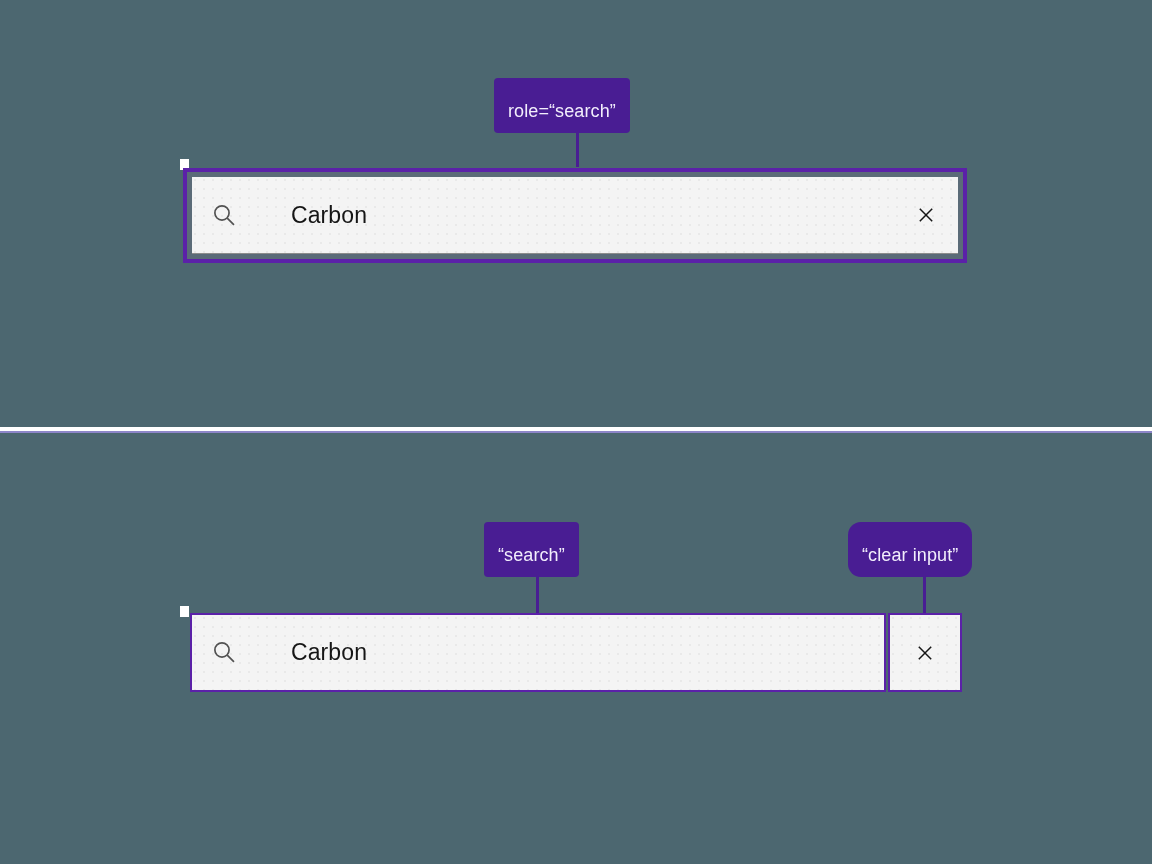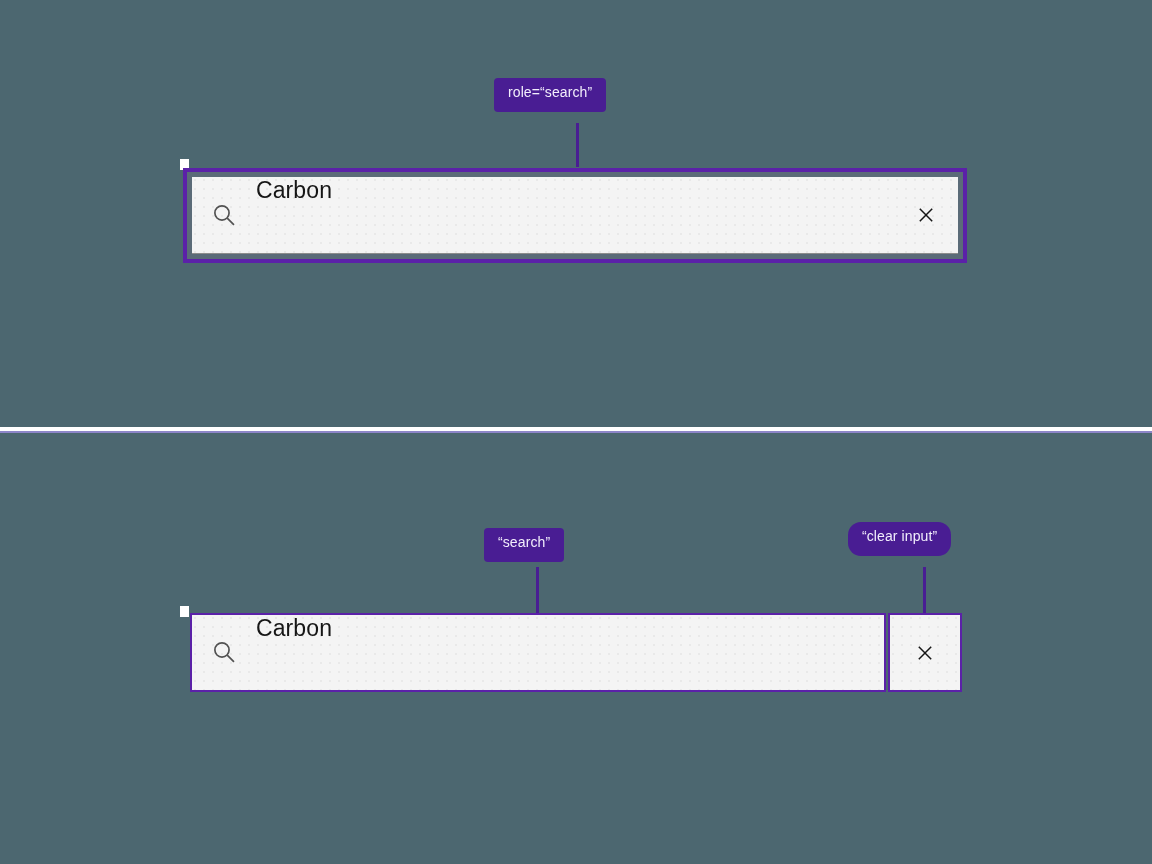--- a/index.html
+++ b/index.html
@@ -42,23 +42,23 @@
     height: 2px;
     background: #8d86c9;
   }
 
   
   .callout {
     position: absolute;
     background: #491d93;
     color: #f2eefc;
     border-radius: 4px;
-    font-size: 14px;
+    font-size: 18px;
     line-height: 1;
-    padding: 7px 14px 13px;
+    padding: 24px 14px 13px;
     white-space: nowrap;
     letter-spacing: .1px;
   }
   .connector {
     position: absolute;
     width: 3px;
     background: #491d93;
   }
 
   
@@ -77,22 +77,24 @@
     padding: 5px;
   }
 
   .search-field {
     position: relative;
     background: #f4f4f4;
     background-image:
       radial-gradient(circle at 3px 3px, rgba(0,0,0,0.045) 0.9px, transparent 1px);
     background-size: 9px 9px;
     display: flex;
+    align-items: center;
     height: 100%;
     border-bottom: 1px solid #8d8d8d;
+    gap: 35px;
   }
 
   .search-field.bordered {
     border: 2px solid #5b21a8;
     border-bottom: 2px solid #5b21a8;
   }
 
   .search-icon-slot {
     width: 64px;
     flex: 0 0 64px;
@@ -163,21 +165,21 @@
       </span>
     </div>
   </div>
 </div>
 
 <div class="divider"></div>
 <div class="divider-accent"></div>
 
 <div class="panel" id="panel-bottom">
 
-  <div class="callout" style="left:484px; top:89px;margin-top:6px;">“search”</div>
+  <div class="callout" style="left:484px; top:89px;">“search”</div>
   <div class="connector" style="left:536px; top:134px; height:80px;"></div>
 
   <div class="callout" style="left:848px; top:89px;border-radius:13px;">“clear input”</div>
   <div class="connector" style="left:923px; top:134px; height:80px;"></div>
 
   <div class="corner-marker" style="left:180px; top:173px;"></div>
 
   <div style="position:absolute; left:190px; top:180px; width:696px; height:79px;">
     <div class="search-field bordered">
 

